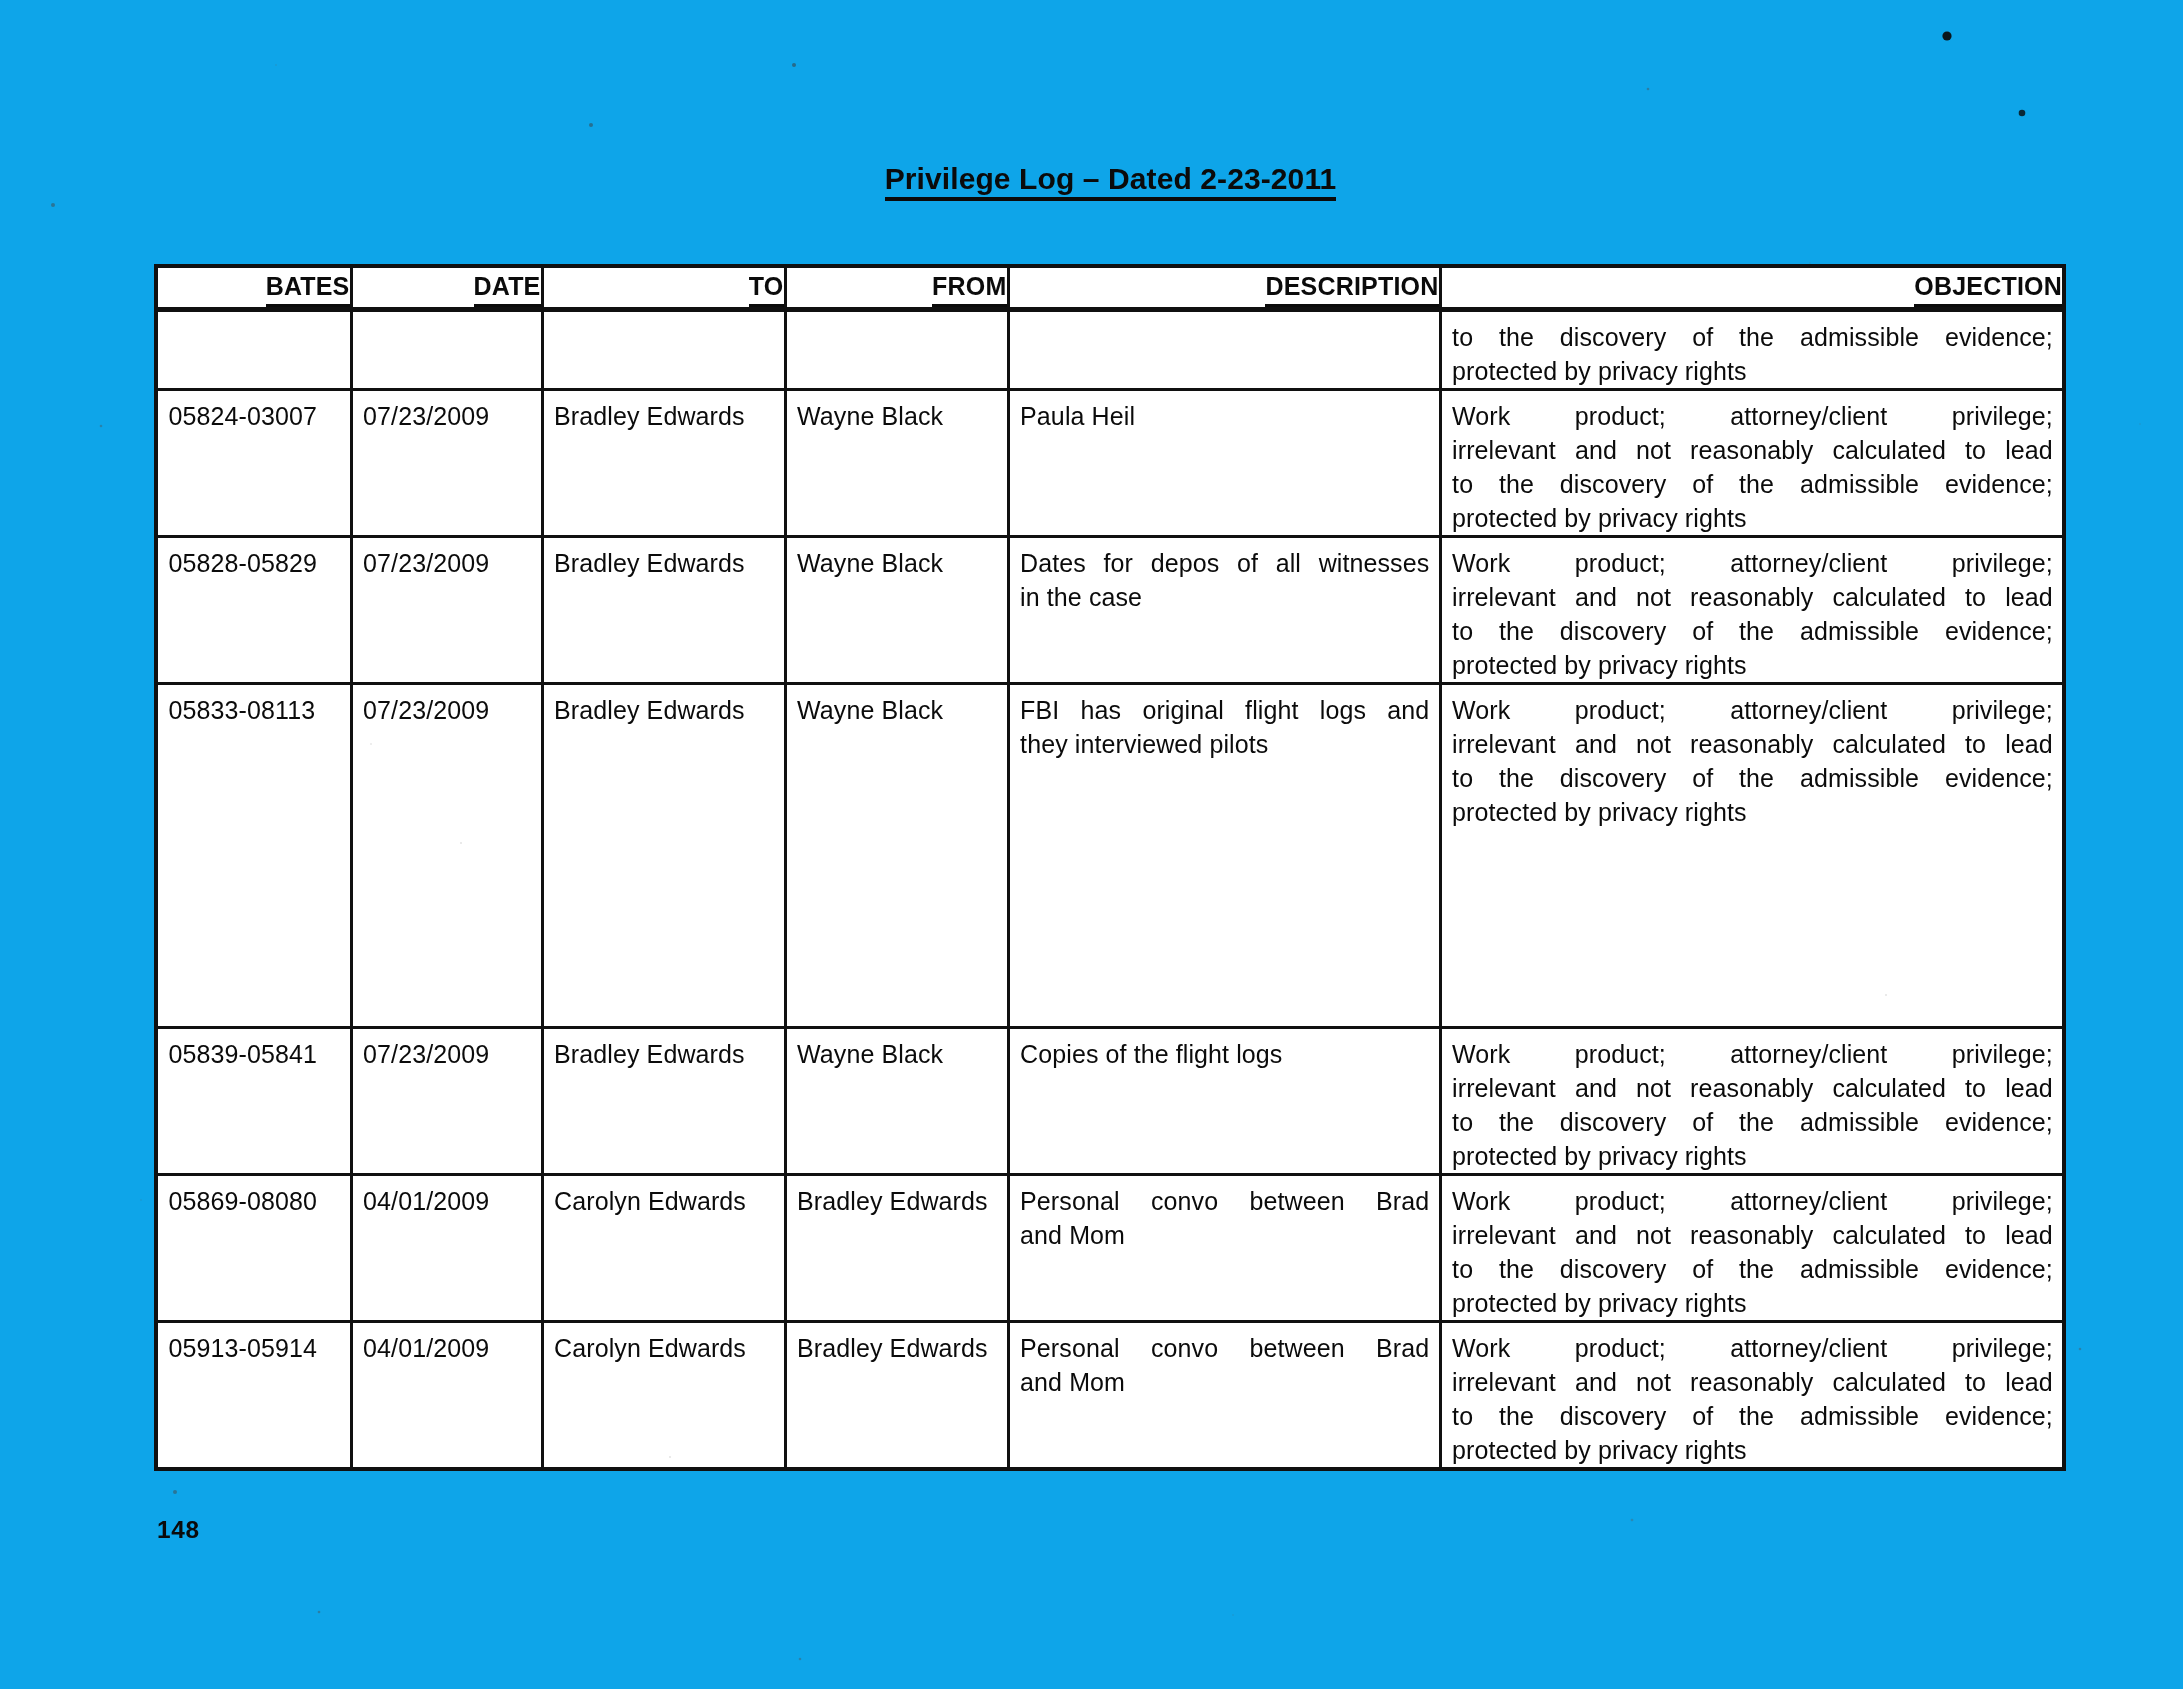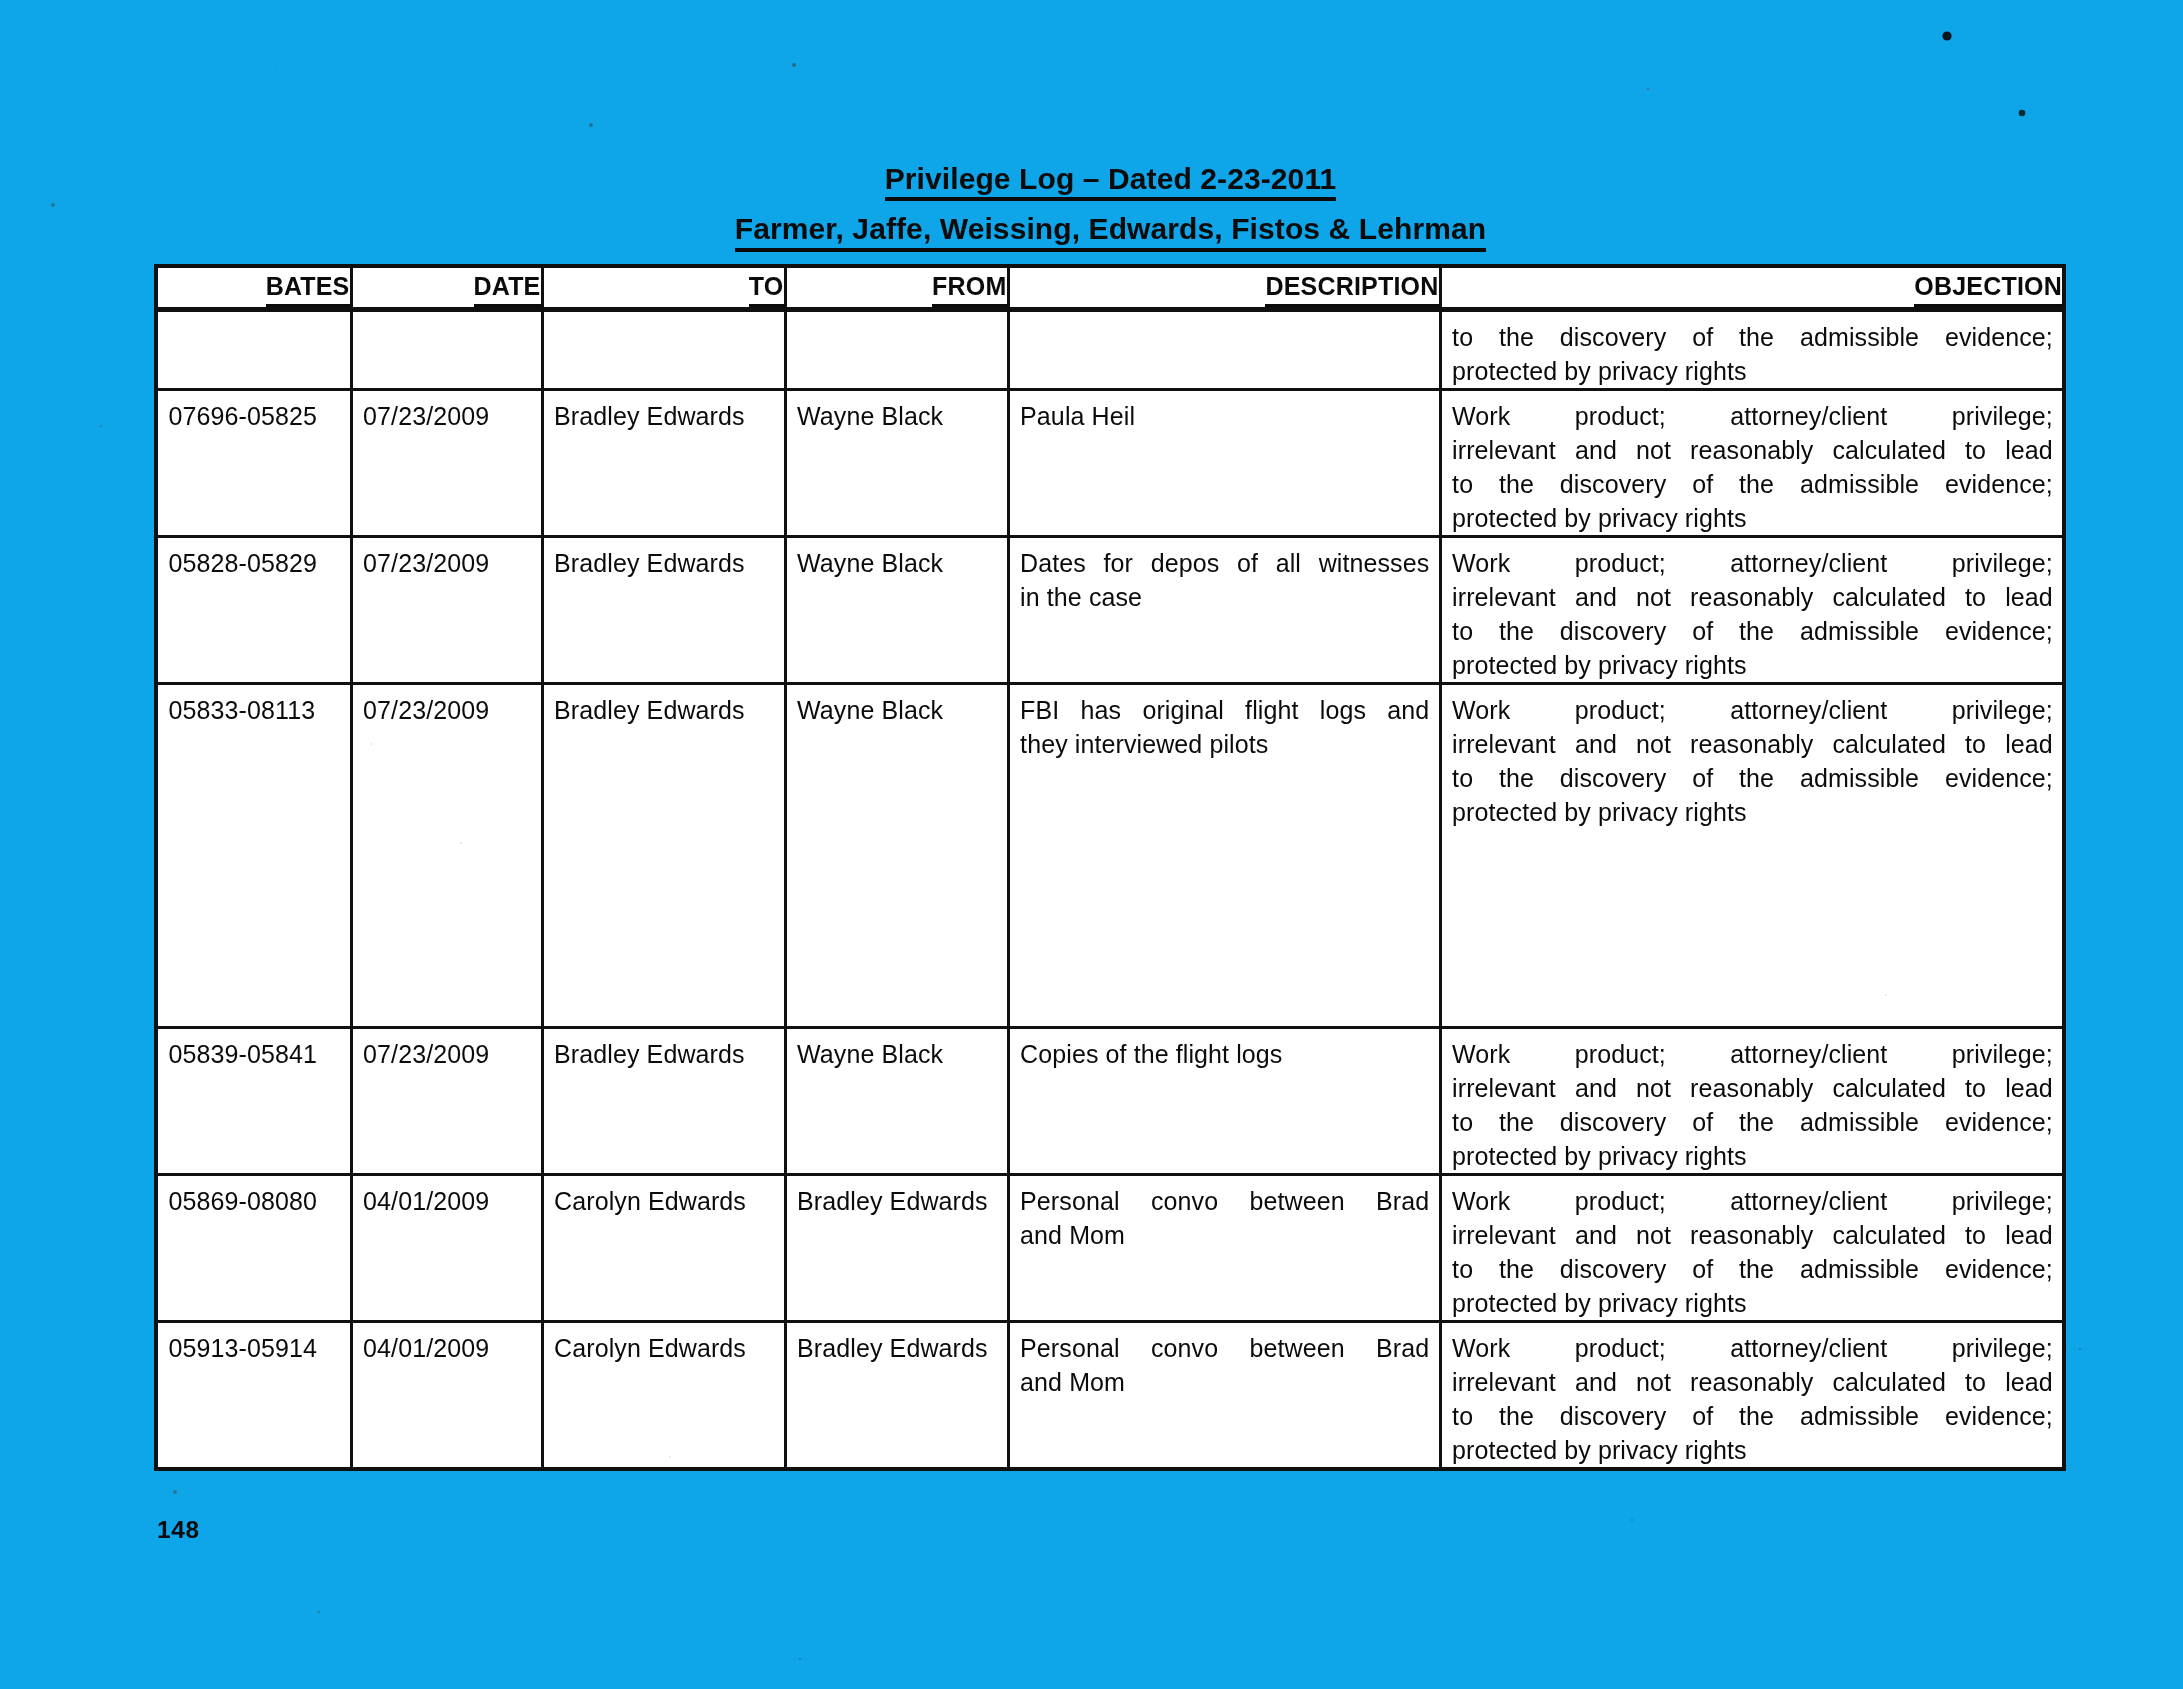--- a/index.html
+++ b/index.html
@@ -161,23 +161,20 @@
 </style>
 </head>
 <body>
 
 <div class="sheet">
 
   <div class="title-wrap">
     <div class="title-line">
       <span>Privilege Log – Dated 2-23-2011</span>
     </div>
-    <div class="title-line">
-      <span>Farmer, Jaffe, Weissing, Edwards, Fistos &amp; Lehrman</span>
-    </div>
   </div>
 
   <table class="privlog">
     <colgroup>
       <col class="c1">
         <col class="c2">
         <col class="c3">
         <col class="c4">
         <col class="c5">
         <col class="c6">
@@ -198,21 +195,21 @@
           <td class="cell-date"></td>
           <td class="cell-to"></td>
           <td class="cell-from"></td>
           <td class="cell-description"></td>
           <td class="cell-objection">
             <div class="jline">to the discovery of the admissible evidence;</div>
             <div class="jline">protected by privacy rights</div>
           </td>
         </tr>
         <tr>
-          <td class="cell-bates">07696-05825</td>
+          <td class="cell-bates">05824-03007</td>
           <td class="cell-date">07/23/2009</td>
           <td class="cell-to">Bradley Edwards</td>
           <td class="cell-from">Wayne Black</td>
           <td class="cell-description">
             <div class="jline">Paula Heil</div>
           </td>
           <td class="cell-objection">
             <div class="jline">Work product; attorney/client privilege;</div>
             <div class="jline">irrelevant and not reasonably calculated to lead</div>
             <div class="jline">to the discovery of the admissible evidence;</div>

